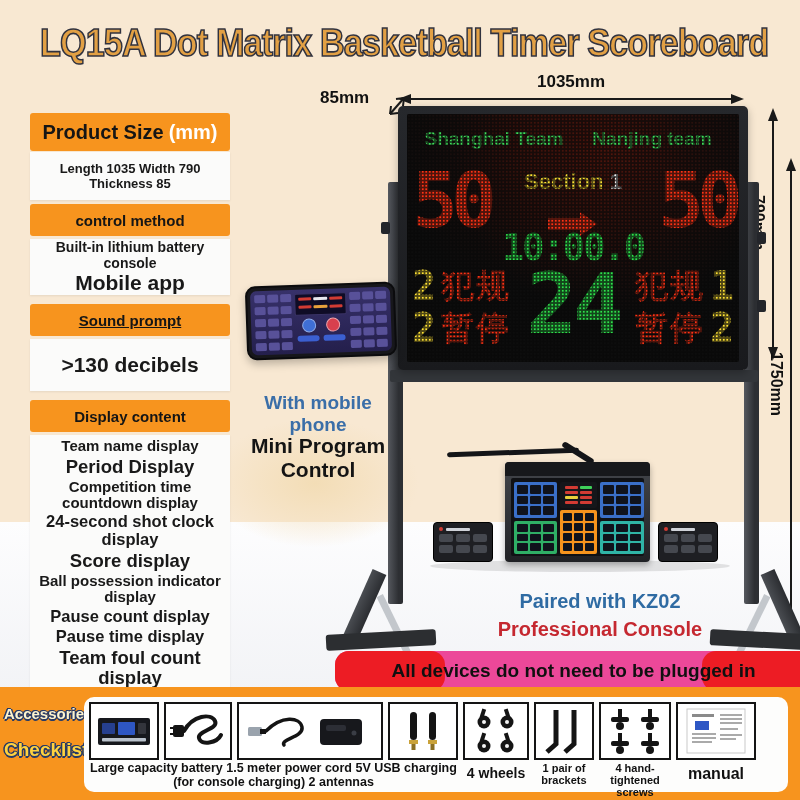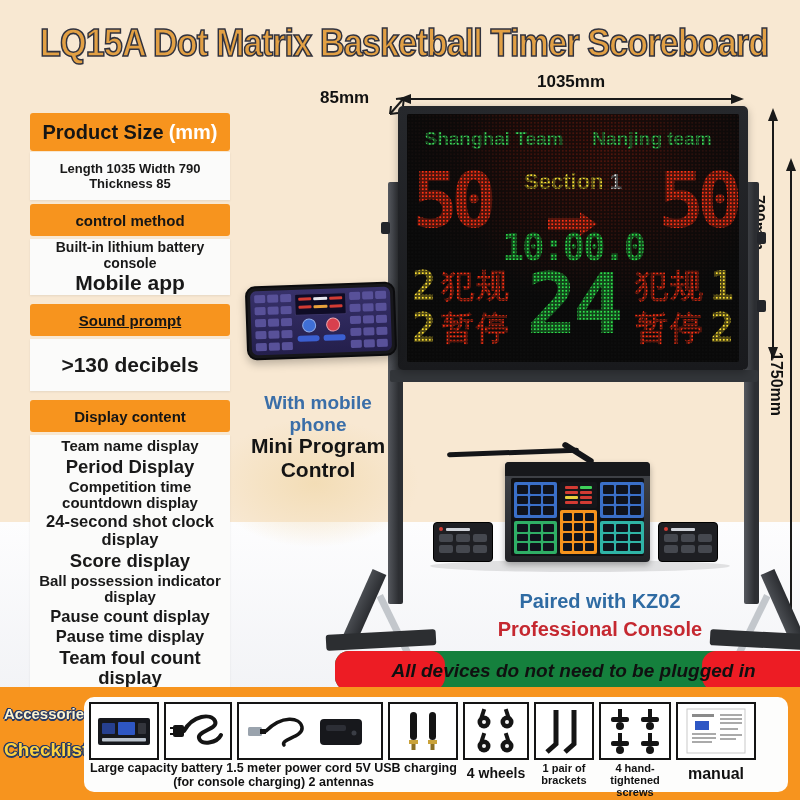--- a/index.html
+++ b/index.html
@@ -152,21 +152,21 @@
     padding:4px 5px;box-sizing:border-box;}
   .remote.rl{left:433px;top:522px;} .remote.rr{left:658px;top:522px;}
   .r-head{display:flex;align-items:center;gap:3px;margin-bottom:3px;}
   .r-dot{width:4px;height:4px;border-radius:50%;background:#d23b33;}
   .r-bar{width:24px;height:3px;background:#cfd2d8;border-radius:1px;}
   .r-keys{grid-template-columns:repeat(3,1fr);gap:3px;}
   .r-keys i{height:8px;background:#45484f;border-radius:2px;}
 
   
   .banner{position:absolute;left:335px;top:651px;width:465px;height:40px;z-index:6;
-    background:#15803d;border-radius:14px 0 0 14px;font-style:italic;}
+    background:#ec4899;border-radius:14px 0 0 14px;}
   .banner .capred{position:absolute;top:0;height:40px;background:#ed1c24;}
   .banner .capred.cl{left:0;width:110px;border-radius:14px;}
   .banner .capred.cr{right:0;width:98px;border-radius:14px 0 0 14px;}
   .banner .btxt{position:absolute;left:112px;right:100px;top:0;height:40px;display:flex;align-items:center;
     justify-content:center;font-size:19px;font-weight:800;color:#101010;white-space:nowrap;}
 
   
   .acc{position:absolute;left:0;top:687px;width:800px;height:113px;background:#f7941e;z-index:6;}
   .acc-head{position:absolute;left:4px;font-weight:800;color:#ffd23f;
     text-shadow:-1.5px 0 #273a66,1.5px 0 #273a66,0 -1.5px #273a66,0 1.5px #273a66,1px 1px #273a66,-1px -1px #273a66;}

